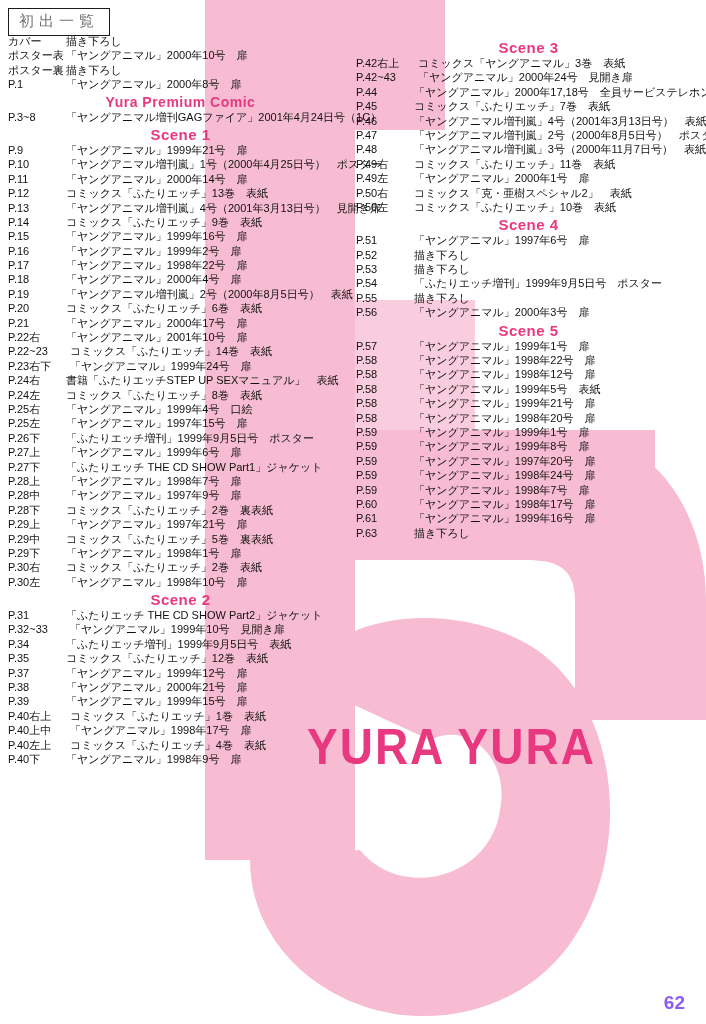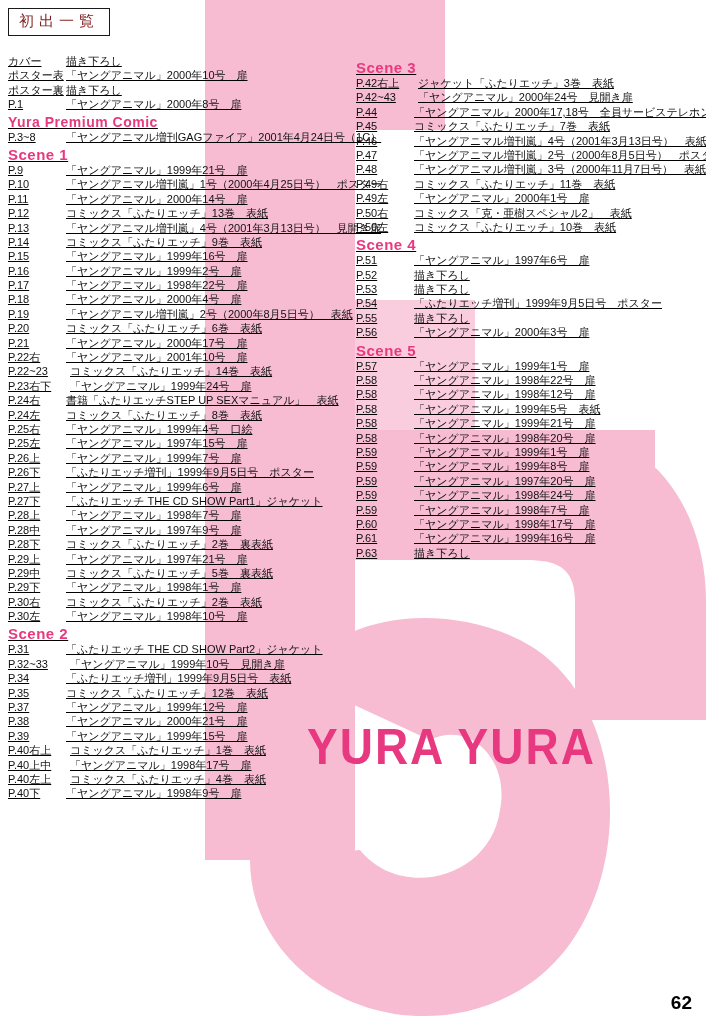--- a/index.html
+++ b/index.html
@@ -11,48 +11,48 @@
   }
   
   #bg{position:absolute;inset:0;overflow:hidden;z-index:0;}
   #bg svg{position:absolute;left:0;top:0;}
   
   #content{position:relative;z-index:3;width:706px;height:1024px;}
   .title-box{
     position:absolute;left:8px;top:8px;
     border:1.5px solid #1a1a1a;
     padding:3px 10px 4px 10px;
-    font-size:15px;letter-spacing:5px;color:#7f1d1d;
+    font-size:15px;letter-spacing:5px;color:#737373;
     background:transparent;
   }
-  .col{position:absolute;top:56px;text-decoration:underline;}
+  .col{position:absolute;top:36px;}
   .col-left{left:8px;width:345px;}
   .col-right{left:356px;width:345px;}
   .scene{
     color:#e8387f;font-weight:bold;font-size:14px;
-    margin:3px 0 2px 0;letter-spacing:0.5px;
+    margin:3px 0 2px 0;letter-spacing:0.5px;text-align:center;
   }
   .scene.big{font-size:15px;}
   .row{
     font-size:11px;color:#111;line-height:1.0;
     margin:0 0 3.4px 0;white-space:nowrap;
     display:flex;align-items:baseline;
   }
   .pg{display:inline-block;min-width:58px;}
   .pg.wide{min-width:62px;}
   .txt{display:inline-block;}
   .yura-logo{
     position:absolute;left:307px;top:718px;
     font-size:46px;font-weight:bold;color:#e8387f;
     letter-spacing:2px;font-family:"Liberation Sans",sans-serif;
     transform:scaleY(1.08);transform-origin:left top;
   }
   .folio{
-    position:absolute;right:14px;bottom:10px;
-    font-size:19px;font-weight:bold;color:#000000;
+    position:absolute;right:21px;bottom:10px;
+    font-size:19px;font-weight:bold;color:#8b5cf6;
     letter-spacing:0px;
   }
 </style>
 </head>
 <body>
 
 <div id="bg">
   <svg width="706" height="1024" viewBox="0 0 706 1024" xmlns="http://www.w3.org/2000/svg">
 
     <g fill="#f7bcd2">
@@ -177,24 +177,20 @@
       </div>
       <div class="row">
         <span class="pg">P.25右</span>
         <span class="txt">「ヤングアニマル」1999年4号　口絵</span>
       </div>
       <div class="row">
         <span class="pg">P.25左</span>
         <span class="txt">「ヤングアニマル」1997年15号　扉</span>
       </div>
       <div class="row">
-        <span class="pg">P.26上</span>
-        <span class="txt">「ヤングアニマル」1999年7号　扉</span>
-      </div>
-      <div class="row">
         <span class="pg">P.26下</span>
         <span class="txt">「ふたりエッチ増刊」1999年9月5日号　ポスター</span>
       </div>
       <div class="row">
         <span class="pg">P.27上</span>
         <span class="txt">「ヤングアニマル」1999年6号　扉</span>
       </div>
       <div class="row">
         <span class="pg">P.27下</span>
         <span class="txt">「ふたりエッチ THE CD SHOW Part1」ジャケット</span>
@@ -274,21 +270,21 @@
       </div>
       <div class="row">
         <span class="pg">P.40下</span>
         <span class="txt">「ヤングアニマル」1998年9号　扉</span>
       </div>
     </div>
   <div class="col col-right" id="right-col">
       <div class="scene big">Scene 3</div>
       <div class="row">
         <span class="pg wide">P.42右上</span>
-        <span class="txt">ジャケット「ふたりエッチ」3巻　表紙</span>
+        <span class="txt">コミックス「ヤングアニマル」3巻　表紙</span>
       </div>
       <div class="row">
         <span class="pg wide">P.42~43</span>
         <span class="txt">「ヤングアニマル」2000年24号　見開き扉</span>
       </div>
       <div class="row">
         <span class="pg">P.44</span>
         <span class="txt">「ヤングアニマル」2000年17,18号　全員サービステレホンカード</span>
       </div>
       <div class="row">

